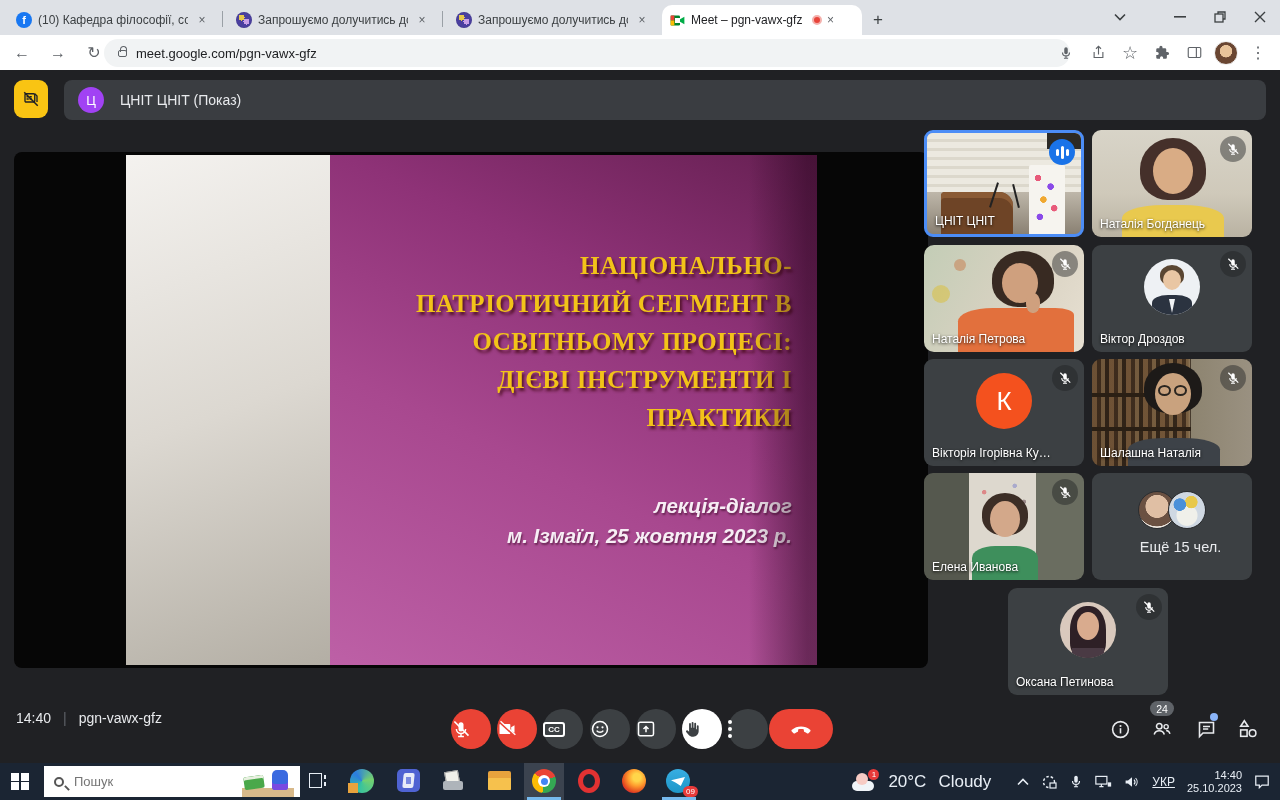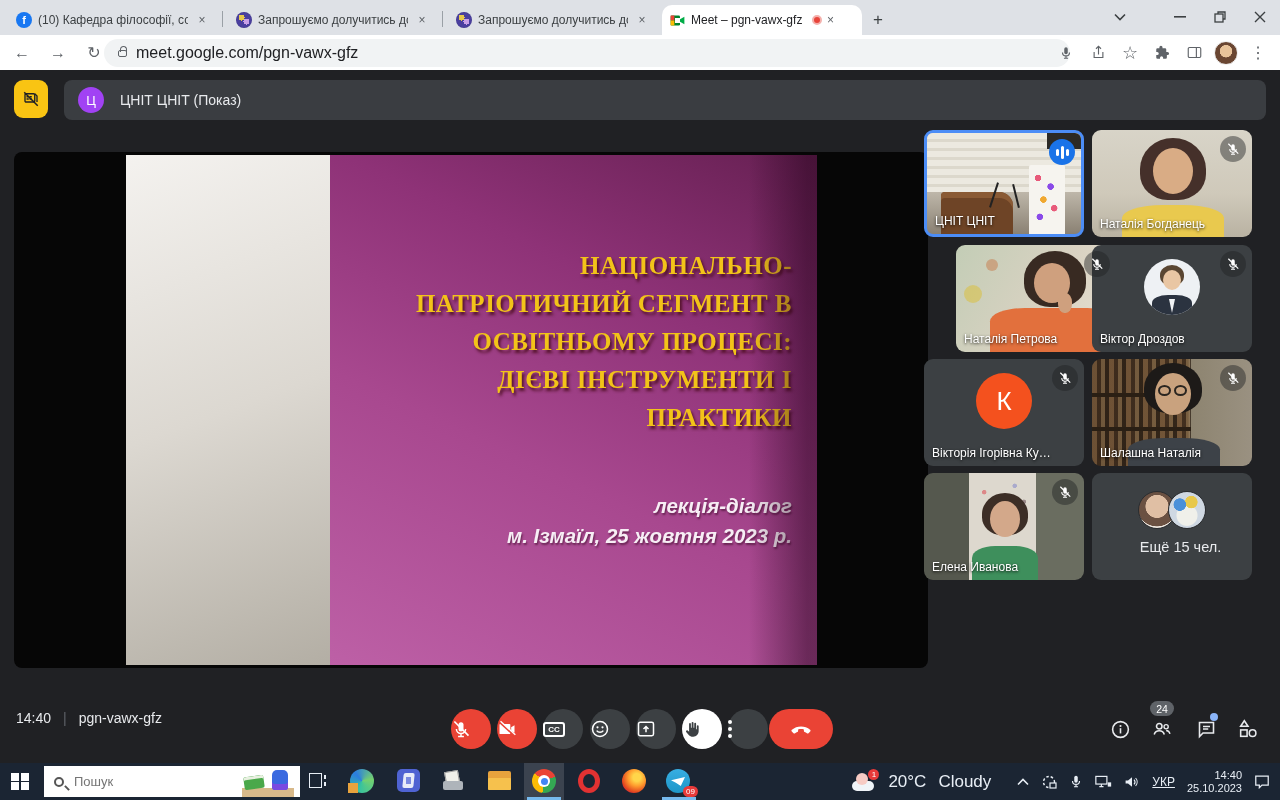--- a/index.html
+++ b/index.html
@@ -20,21 +20,21 @@
   .recdot { width:10px; height:10px; border-radius:50%; background:#e8443a; border:2px solid #f4b1ad; margin-left:4px; flex:0 0 10px; }
   .newtab { position:absolute; left:866px; top:8px; width:24px; height:24px; border-radius:50%; display:flex; align-items:center; justify-content:center; font-size:17px; color:#3c4043; }
   .winctl { position:absolute; top:0; height:34px; width:40px; display:flex; align-items:center; justify-content:center; }
   .winctl svg { display:block; }
 
   .toolbar { position:absolute; top:35px; left:0; width:1280px; height:35px; background:#fff; display:flex; align-items:center; }
   .navbtn { width:28px; height:28px; border-radius:50%; display:flex; align-items:center; justify-content:center; font-size:16px; color:#5f6368; margin-left:8px; }
   .addr { position:absolute; left:104px; top:4px; width:966px; height:28px; background:#f1f3f4; border-radius:14px; display:flex; align-items:center; padding:0 14px; }
   .lock { width:9px; height:7px; border:1.5px solid #5f6368; border-radius:2px; position:relative; margin-right:9px; }
   .lock:before { content:""; position:absolute; top:-5px; left:1px; width:5px; height:5px; border:1.5px solid #5f6368; border-bottom:none; border-radius:4px 4px 0 0; }
-  .url { font-size:16px; color:#202124; }
+  .url { font-size:13px; color:#202124; }
   .tbicons { position:absolute; right:0; top:0; height:35px; display:flex; align-items:center; gap:8px; padding-right:10px; }
   .tbico { width:24px; height:24px; display:flex; align-items:center; justify-content:center; color:#5f6368; font-size:15px; }
   .avatar-chrome { width:24px; height:24px; border-radius:50%; background:radial-gradient(circle at 50% 42%, #e8c39a 0 36%, #6a4632 38%); border:1px solid #eee; }
 
   
   .meetpage { position:absolute; top:70px; left:0; width:1280px; height:693px; background:#202124; }
 
   .warnbtn { position:absolute; left:14px; top:10px; width:34px; height:38px; border-radius:9px; background:#f9c413; display:flex; align-items:center; justify-content:center; }
   .banner { position:absolute; left:64px; top:10px; width:1202px; height:40px; border-radius:8px; background:#3a3d41; display:flex; align-items:center; padding:0 14px; }
   .pavatar { width:26px; height:26px; border-radius:50%; background:#a142f4; color:#fff; font-size:13px; display:flex; align-items:center; justify-content:center; margin-right:16px; }
@@ -318,21 +318,21 @@
       <span class="mute">
         <svg width="14" height="14" viewBox="0 0 24 24">
             <path fill="#fff" d="M12 15a3 3 0 0 0 3-3V7a3 3 0 0 0-6 0v5a3 3 0 0 0 3 3z"></path>
             <path fill="none" stroke="#fff" stroke-width="1.8" d="M6.5 12a5.5 5.5 0 0 0 11 0M12 17.5V21M8.5 21h7"></path>
             <path stroke="#fff" stroke-width="2" d="M4 3l17 17"></path>
           </svg>
       </span>
       <span class="pname">Наталія Богданець</span>
     </div>
 
-    <div class="tile t-petrova person" style="left:956px;top:175px;">
+    <div class="tile t-petrova person" style="left:924px;top:175px;border-radius:10px;">
       <div class="blob1"></div>
       <div class="blob2"></div>
       <div class="hair" style="left:68px;top:6px;width:62px;height:56px;background:#382a22;"></div>
       <div class="face" style="left:78px;top:18px;width:36px;height:40px;background:#cfa07e;"></div>
       <div class="body" style="left:34px;bottom:0;width:116px;height:44px;background:#e2703d;border-radius:30% 16% 0 0;"></div>
       <div style="position:absolute;left:102px;top:48px;width:14px;height:20px;background:#cfa07e;border-radius:45%;"></div>
       <span class="mute">
         <svg width="14" height="14" viewBox="0 0 24 24">
             <path fill="#fff" d="M12 15a3 3 0 0 0 3-3V7a3 3 0 0 0-6 0v5a3 3 0 0 0 3 3z"></path>
             <path fill="none" stroke="#fff" stroke-width="1.8" d="M6.5 12a5.5 5.5 0 0 0 11 0M12 17.5V21M8.5 21h7"></path>
@@ -405,20 +405,35 @@
     </div>
 
     <div class="tile" style="left:1092px;top:403px;">
       <div class="morecircs">
         <div class="mc mc1"></div>
         <div class="mc mc2"></div>
       </div>
       <div class="moretext">Ещё 15 чел.</div>
     </div>
 
+    <div class="tile" style="left:1008px;top:518px;">
+      <div class="circavatar" style="background:#d9c9bd;">
+        <div style="position:absolute;left:10px;top:4px;width:36px;height:52px;border-radius:45% 45% 30% 30%;background:#2e2026;"></div>
+        <div style="position:absolute;left:17px;top:10px;width:22px;height:28px;border-radius:50%;background:#d9ab8e;"></div>
+        <div style="position:absolute;left:12px;bottom:0;width:32px;height:10px;background:#4a3a44;"></div>
+      </div>
+      <span class="mute">
+        <svg width="14" height="14" viewBox="0 0 24 24">
+            <path fill="#fff" d="M12 15a3 3 0 0 0 3-3V7a3 3 0 0 0-6 0v5a3 3 0 0 0 3 3z"></path>
+            <path fill="none" stroke="#fff" stroke-width="1.8" d="M6.5 12a5.5 5.5 0 0 0 11 0M12 17.5V21M8.5 21h7"></path>
+            <path stroke="#fff" stroke-width="2" d="M4 3l17 17"></path>
+          </svg>
+      </span>
+      <span class="pname">Оксана Петинова</span>
+    </div>
 
     <div class="statusleft">
       <span>14:40</span>
       <span class="sep">|</span>
       <span>pgn-vawx-gfz</span>
     </div>
 
     <div class="cbtn red" style="left:451px;">
       <svg width="20" height="20" viewBox="0 0 24 24">
           <path fill="#fff" d="M12 15a3 3 0 0 0 3-3V7a3 3 0 0 0-6 0v5a3 3 0 0 0 3 3z"></path>

